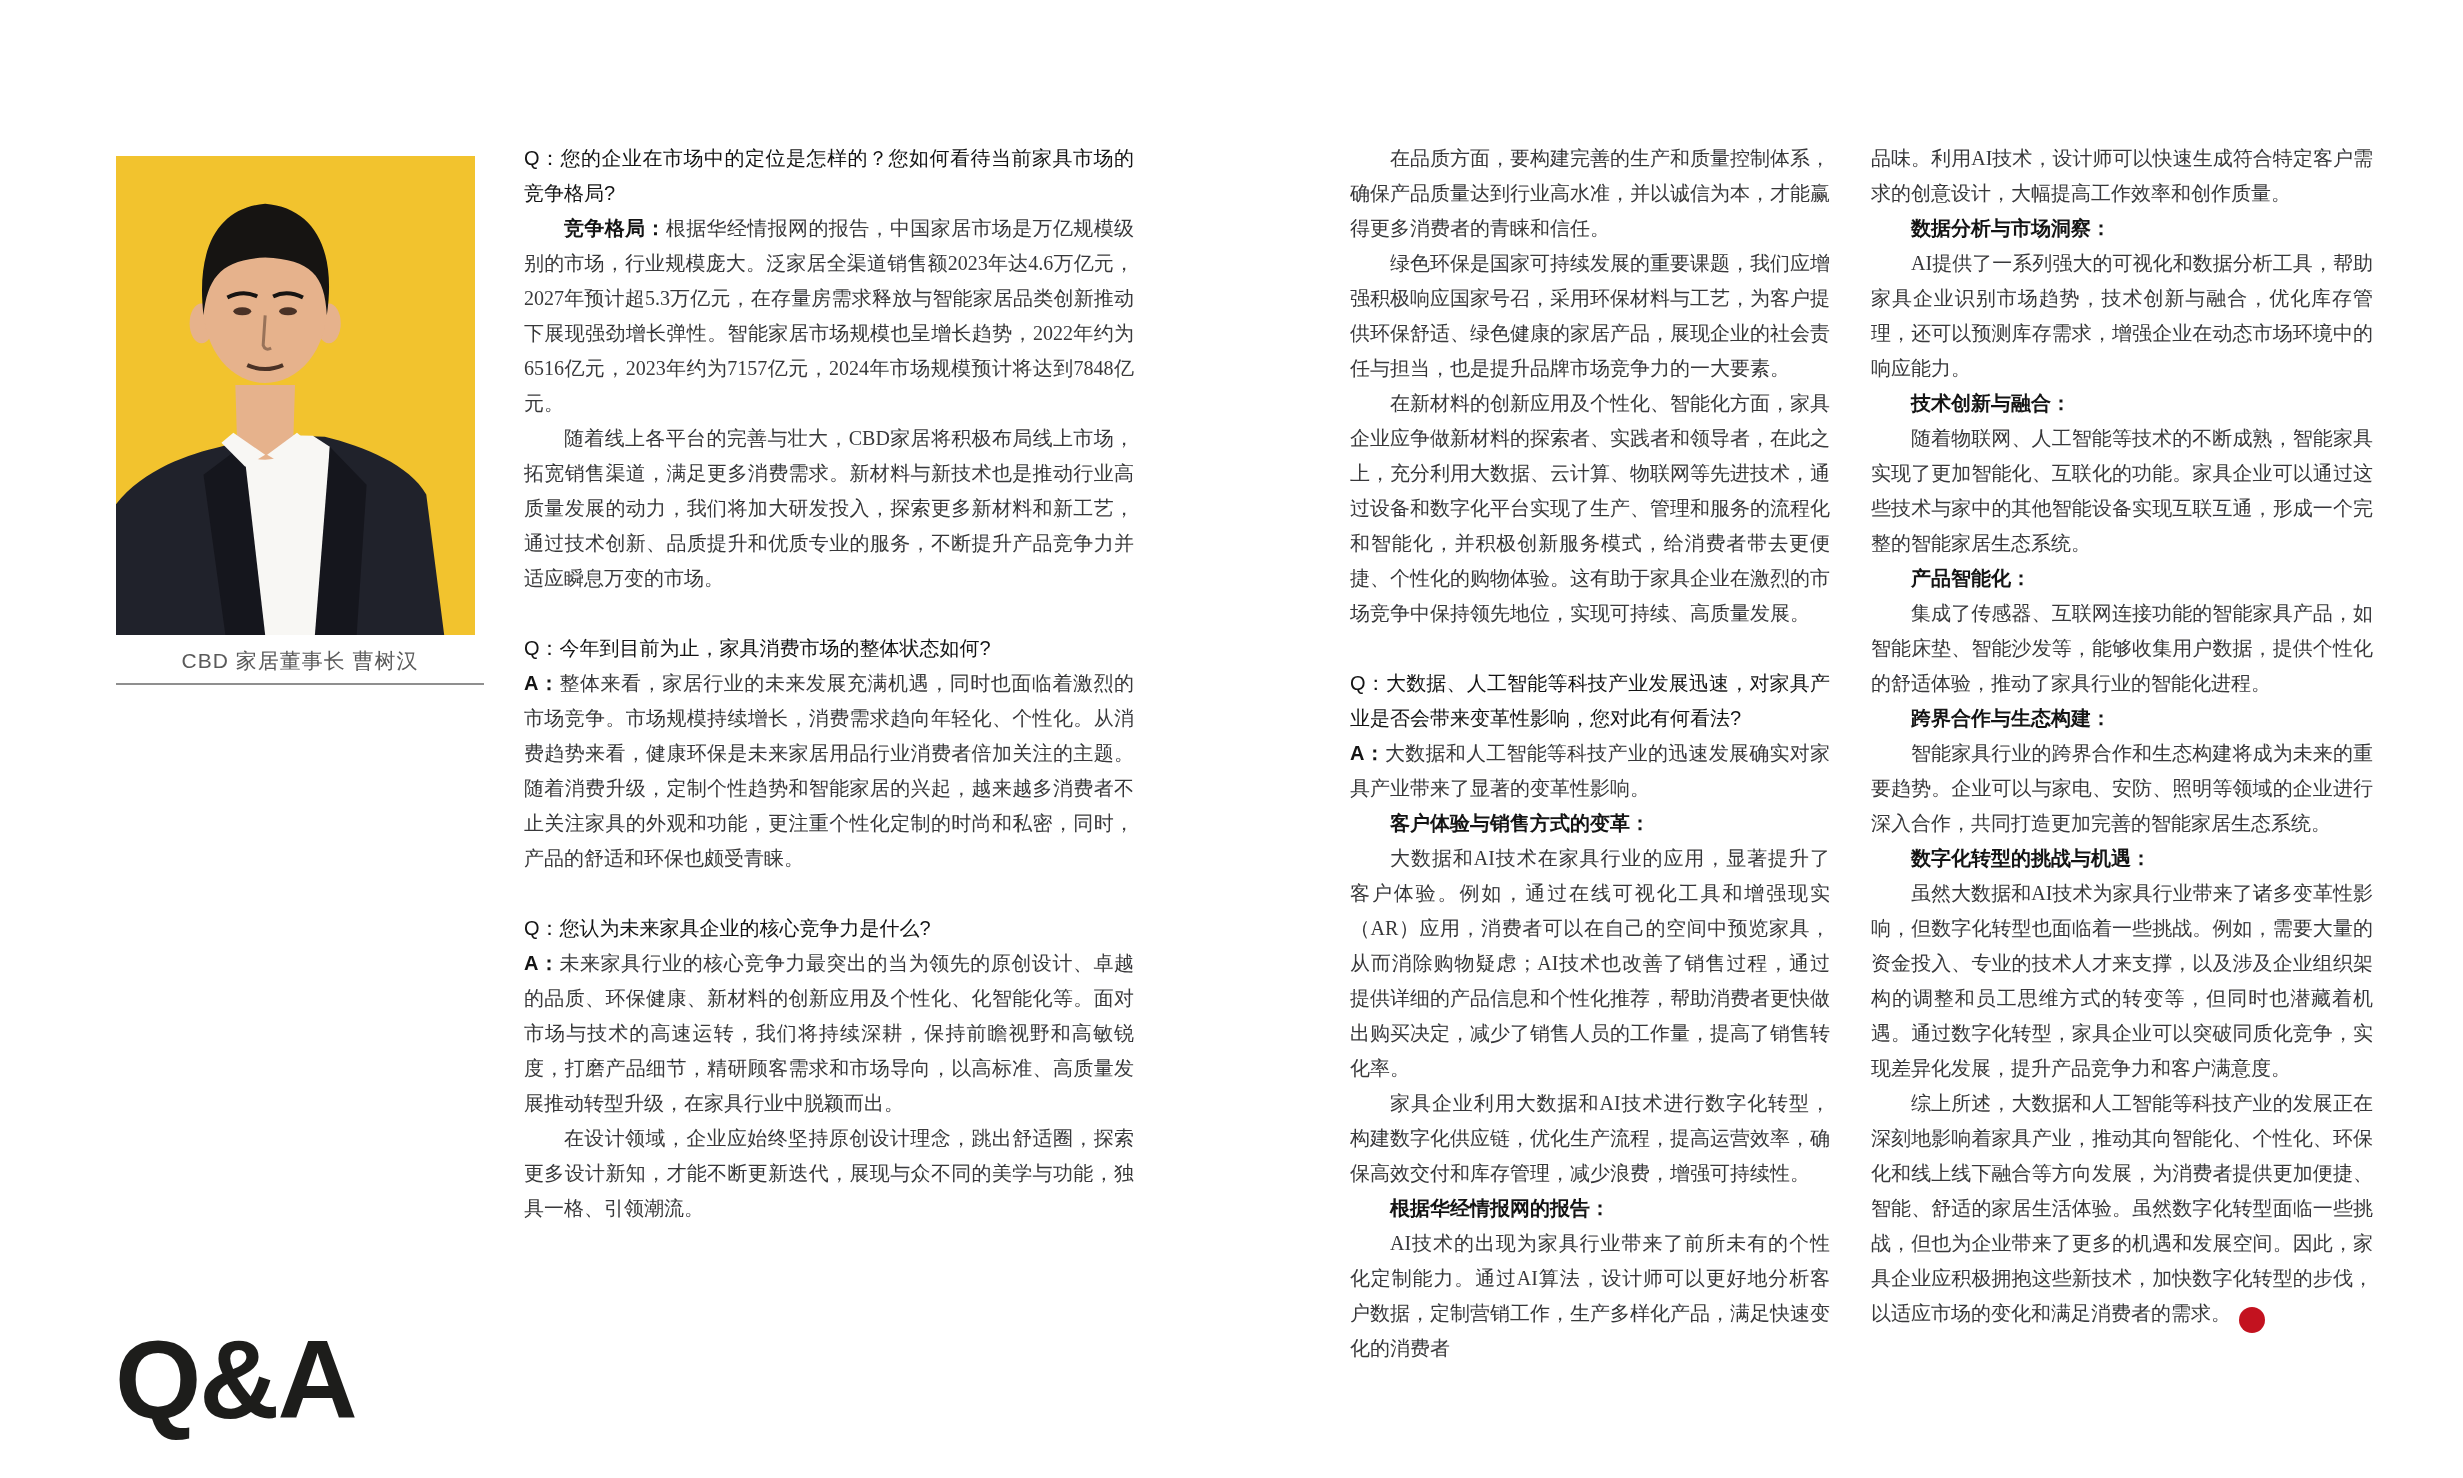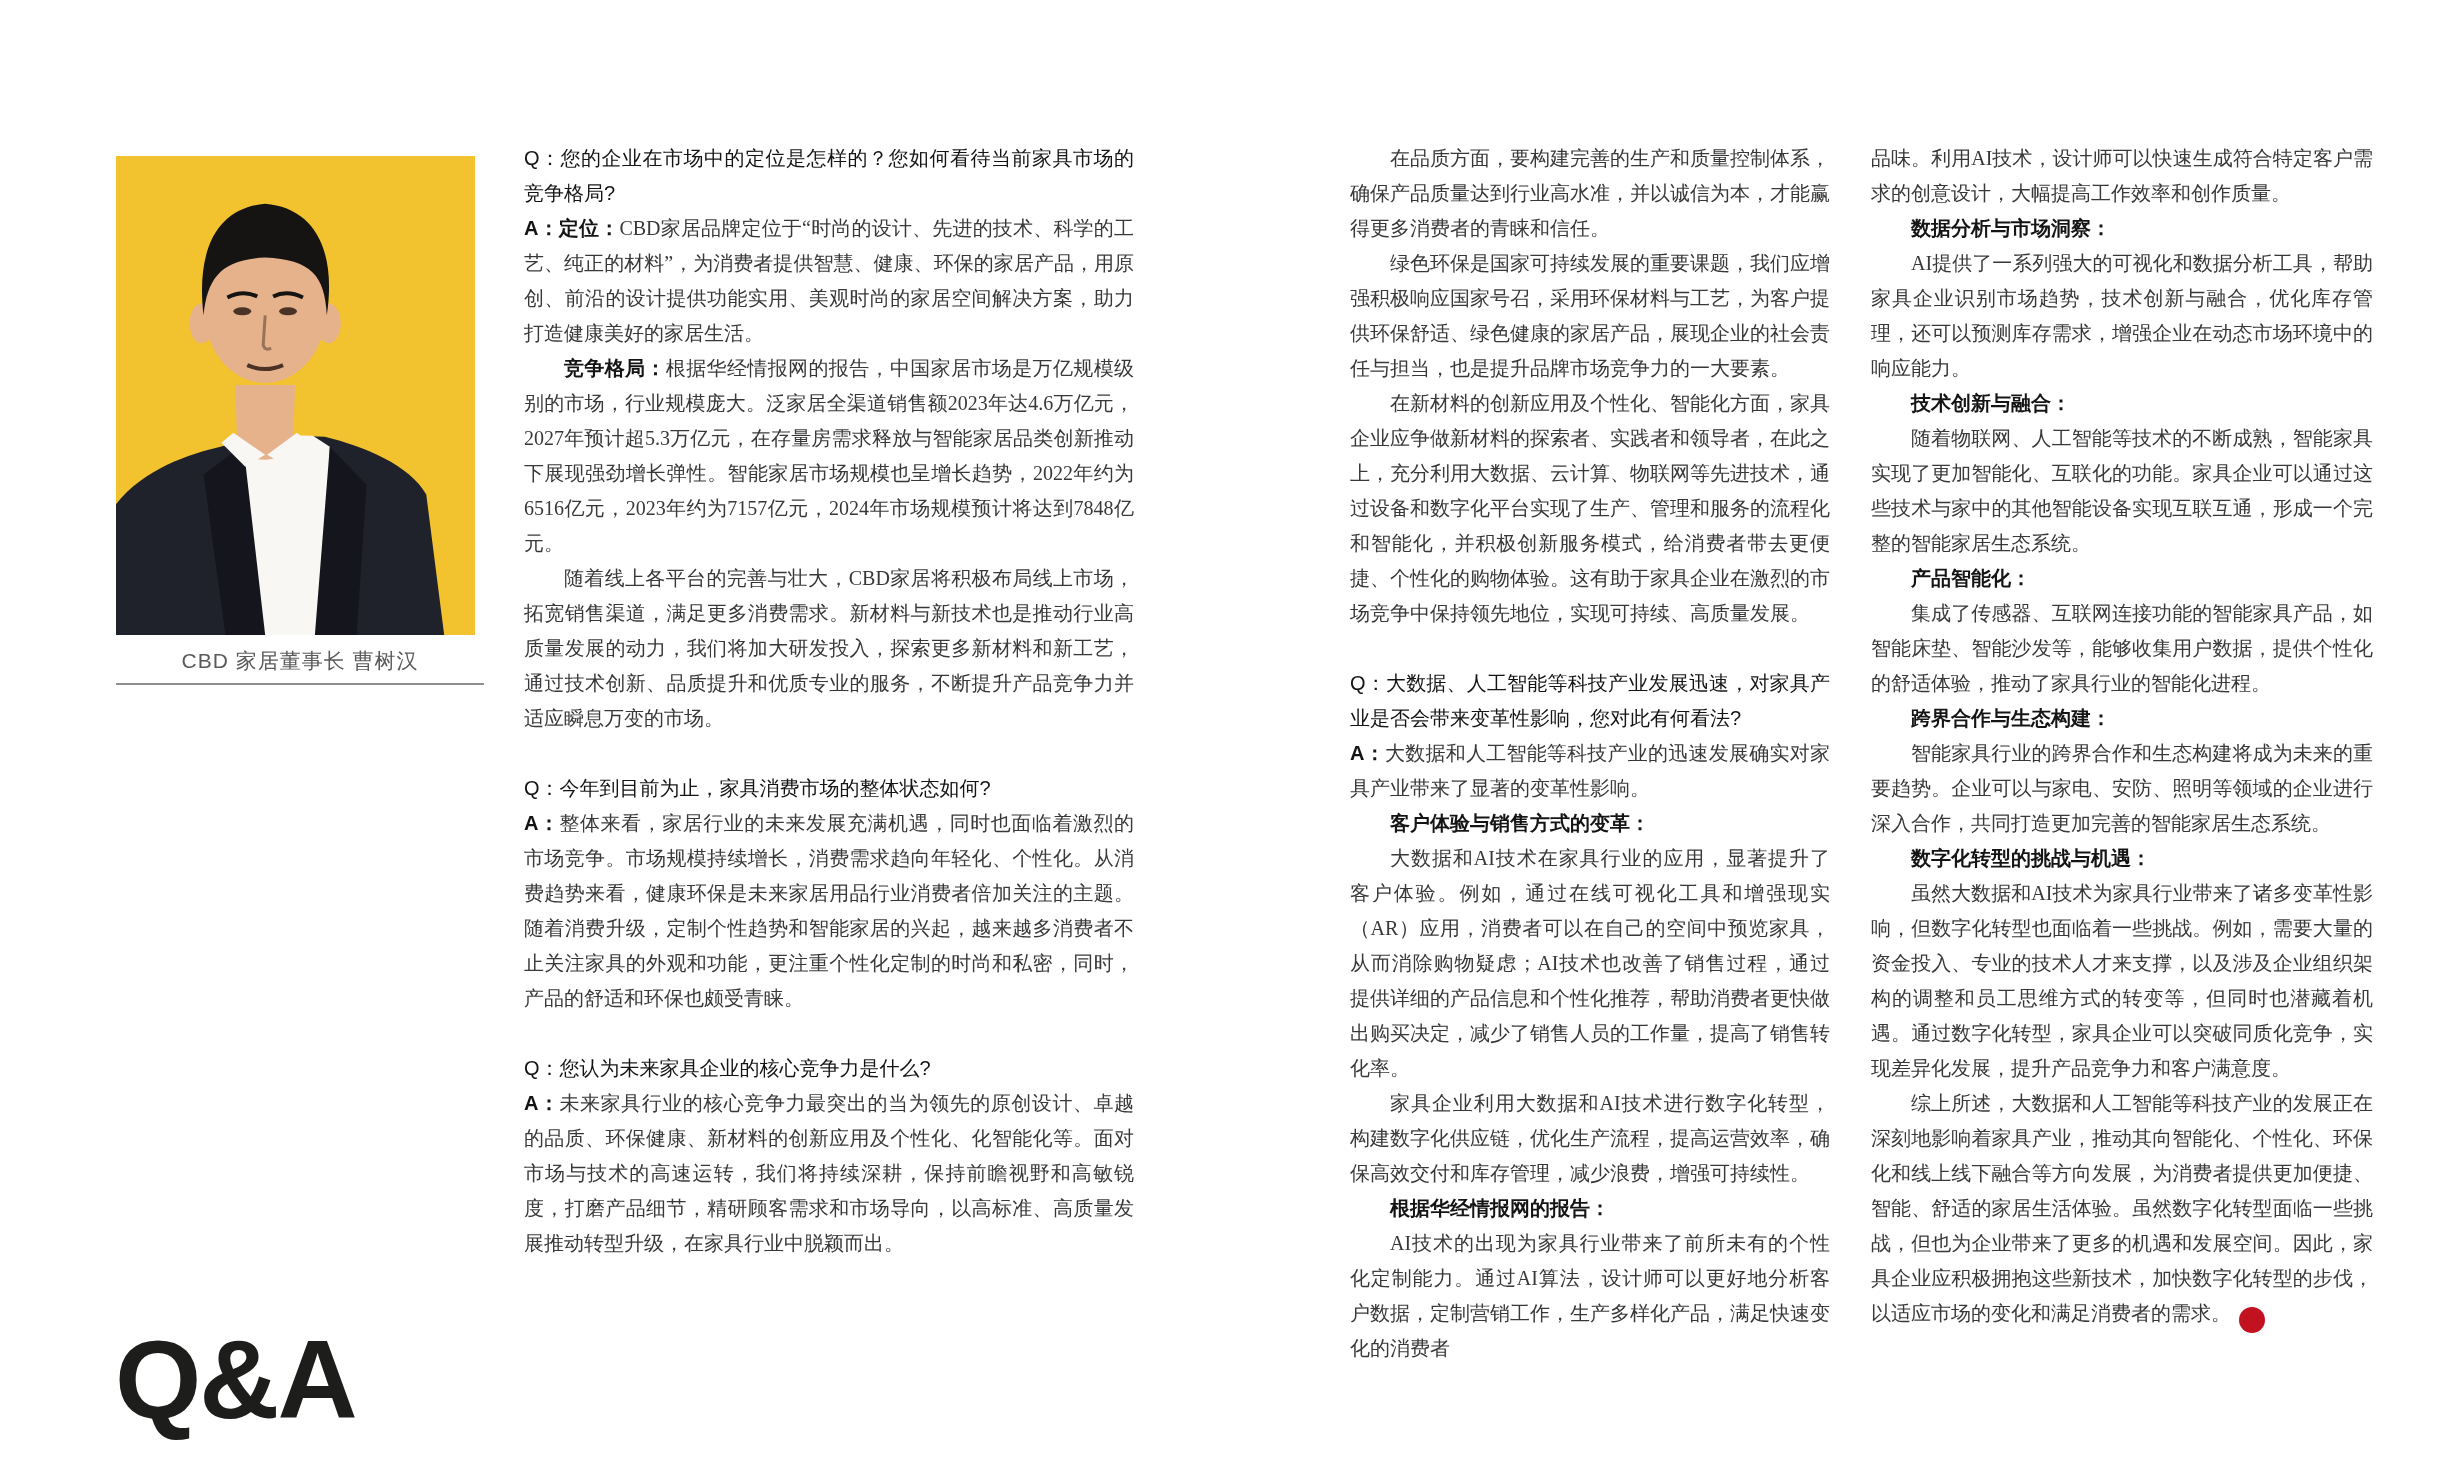--- a/index.html
+++ b/index.html
@@ -97,27 +97,27 @@
     <path d="M 132 210 Q 150 218 168 210" stroke-width="4" fill="none" stroke="#4a3226"></path>
   </svg>
 </div>
 
 <div class="photo-caption">CBD 家居董事长 曹树汉</div>
 <div class="caption-rule"></div>
 <div class="qa-title">Q&amp;A</div>
 
 <div class="col col-a" id="col_a">
     <p class="q">Q：您的企业在市场中的定位是怎样的？您如何看待当前家具市场的竞争格局?</p>
-    <p class="a"><b class="lbl">A：</b><b class="lbl">定位：</b>CBD家居品牌定位于“时尚的设计、先进的技术、科学的工艺、纯正的材料”，为消费者提供智慧、健康、环保的家居产品，用原创、前沿的设计提供功能实用、美观时尚的家居空间解决方案，助力打造健康美好的家居生活。</p>
     <p class="p"><b class="lbl">竞争格局：</b>根据华经情报网的报告，中国家居市场是万亿规模级别的市场，行业规模庞大。泛家居全渠道销售额2023年达4.6万亿元，2027年预计超5.3万亿元，在存量房需求释放与智能家居品类创新推动下展现强劲增长弹性。智能家居市场规模也呈增长趋势，2022年约为6516亿元，2023年约为7157亿元，2024年市场规模预计将达到7848亿元。</p>
     <p class="p">随着线上各平台的完善与壮大，CBD家居将积极布局线上市场，拓宽销售渠道，满足更多消费需求。新材料与新技术也是推动行业高质量发展的动力，我们将加大研发投入，探索更多新材料和新工艺，通过技术创新、品质提升和优质专业的服务，不断提升产品竞争力并适应瞬息万变的市场。</p>
     <p class="q gap">Q：今年到目前为止，家具消费市场的整体状态如何?</p>
     <p class="a"><b class="lbl">A：</b>整体来看，家居行业的未来发展充满机遇，同时也面临着激烈的市场竞争。市场规模持续增长，消费需求趋向年轻化、个性化。从消费趋势来看，健康环保是未来家居用品行业消费者倍加关注的主题。随着消费升级，定制个性趋势和智能家居的兴起，越来越多消费者不止关注家具的外观和功能，更注重个性化定制的时尚和私密，同时，产品的舒适和环保也颇受青睐。</p>
     <p class="q gap">Q：您认为未来家具企业的核心竞争力是什么?</p>
     <p class="a"><b class="lbl">A：</b>未来家具行业的核心竞争力最突出的当为领先的原创设计、卓越的品质、环保健康、新材料的创新应用及个性化、化智能化等。面对市场与技术的高速运转，我们将持续深耕，保持前瞻视野和高敏锐度，打磨产品细节，精研顾客需求和市场导向，以高标准、高质量发展推动转型升级，在家具行业中脱颖而出。</p>
+    <p class="p">在设计领域，企业应始终坚持原创设计理念，跳出舒适圈，探索更多设计新知，才能不断更新迭代，展现与众不同的美学与功能，独具一格、引领潮流。</p>
   </div>
 <div class="col col-b" id="col_b">
     <p class="p">在品质方面，要构建完善的生产和质量控制体系，确保产品质量达到行业高水准，并以诚信为本，才能赢得更多消费者的青睐和信任。</p>
     <p class="p">绿色环保是国家可持续发展的重要课题，我们应增强积极响应国家号召，采用环保材料与工艺，为客户提供环保舒适、绿色健康的家居产品，展现企业的社会责任与担当，也是提升品牌市场竞争力的一大要素。</p>
     <p class="p">在新材料的创新应用及个性化、智能化方面，家具企业应争做新材料的探索者、实践者和领导者，在此之上，充分利用大数据、云计算、物联网等先进技术，通过设备和数字化平台实现了生产、管理和服务的流程化和智能化，并积极创新服务模式，给消费者带去更便捷、个性化的购物体验。这有助于家具企业在激烈的市场竞争中保持领先地位，实现可持续、高质量发展。</p>
     <p class="q gap">Q：大数据、人工智能等科技产业发展迅速，对家具产业是否会带来变革性影响，您对此有何看法?</p>
     <p class="a"><b class="lbl">A：</b>大数据和人工智能等科技产业的迅速发展确实对家具产业带来了显著的变革性影响。</p>
     <p class="h">客户体验与销售方式的变革：</p>
     <p class="p">大数据和AI技术在家具行业的应用，显著提升了客户体验。例如，通过在线可视化工具和增强现实（AR）应用，消费者可以在自己的空间中预览家具，从而消除购物疑虑；AI技术也改善了销售过程，通过提供详细的产品信息和个性化推荐，帮助消费者更快做出购买决定，减少了销售人员的工作量，提高了销售转化率。</p>
     <p class="p">家具企业利用大数据和AI技术进行数字化转型，构建数字化供应链，优化生产流程，提高运营效率，确保高效交付和库存管理，减少浪费，增强可持续性。</p>

